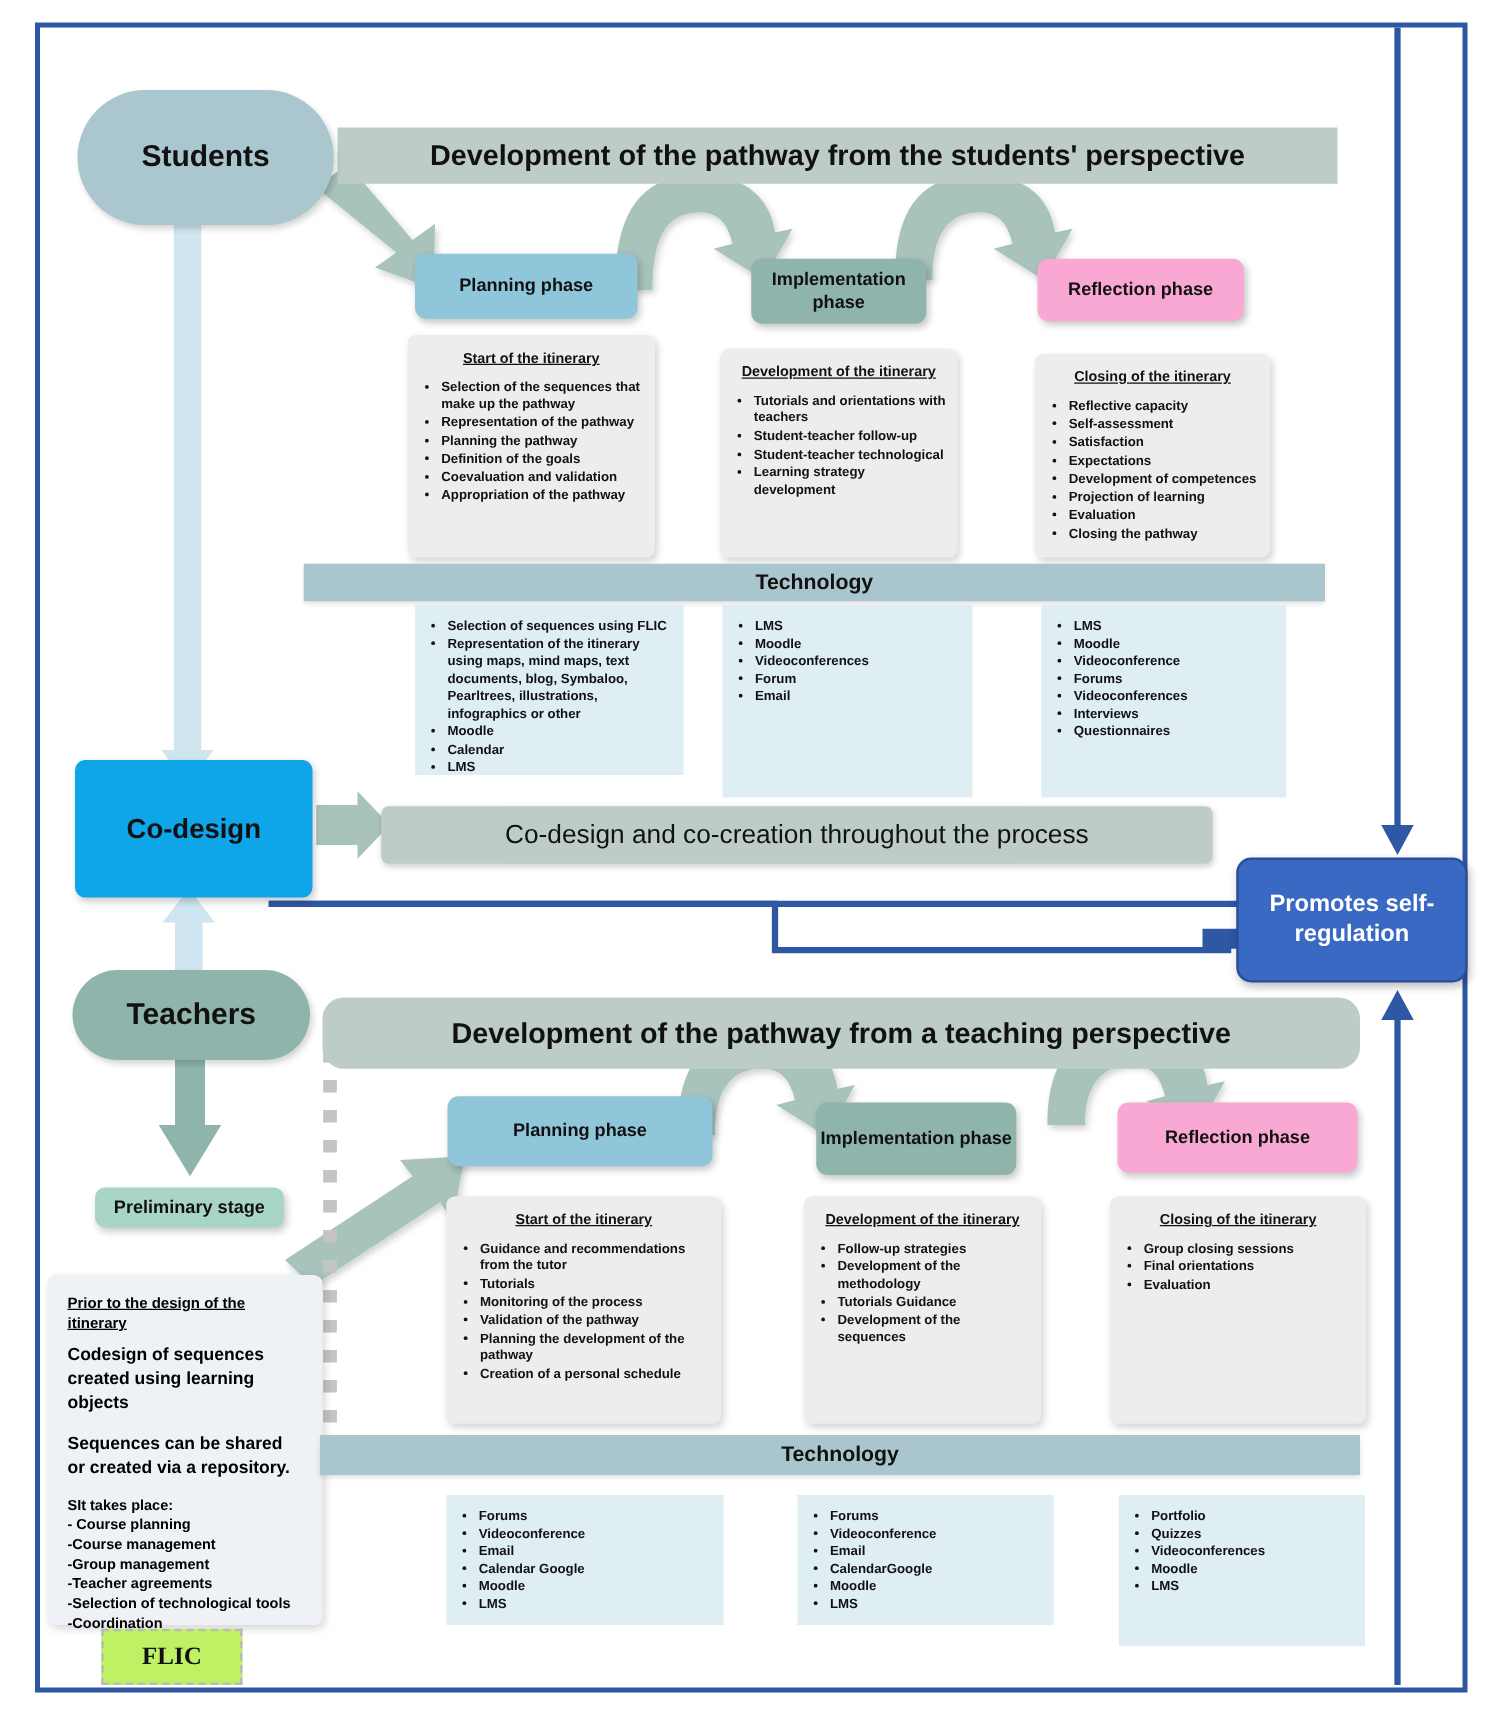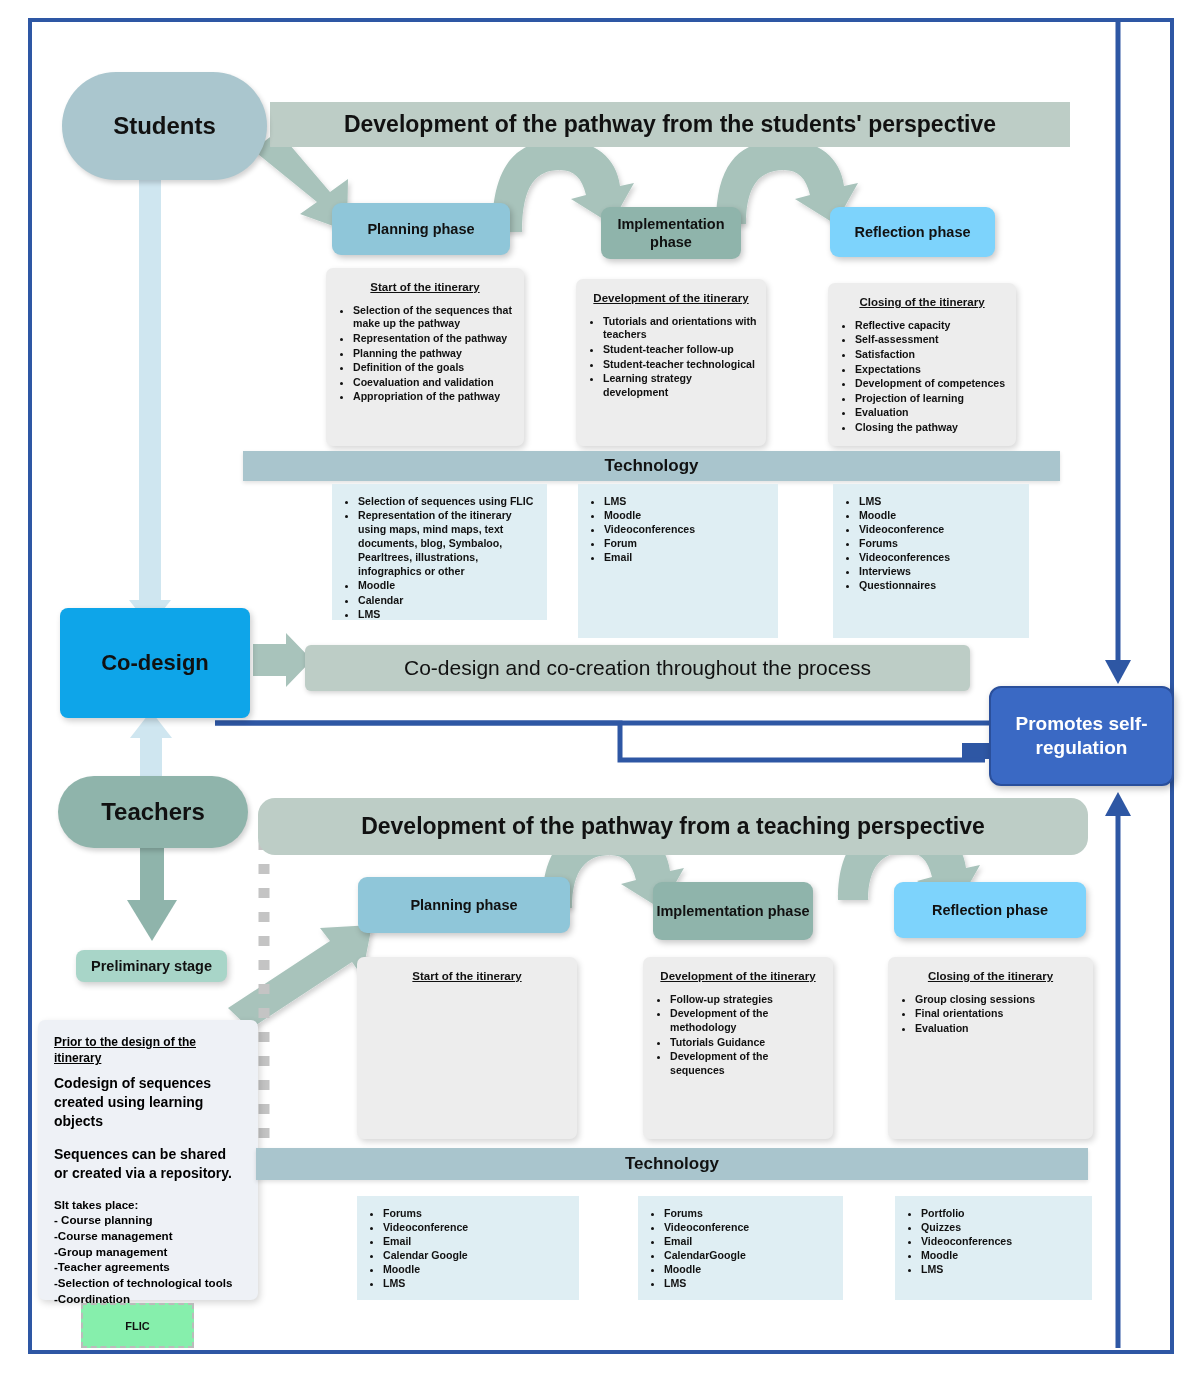--- a/index.html
+++ b/index.html
@@ -19,21 +19,21 @@
   
   .pill{border-radius:70px;display:flex;align-items:center;justify-content:center;font-weight:bold;color:#111;}
   #students-pill{background:#aac6ce;font-size:24px;box-shadow:2px 3px 5px rgba(0,0,0,.18);}
   #teachers-pill{background:#8fb4ab;font-size:24px;box-shadow:2px 3px 5px rgba(0,0,0,.18);}
 
   
   .phase{border-radius:9px;display:flex;align-items:center;justify-content:center;text-align:center;
          font-weight:bold;font-size:14.5px;color:#111;box-shadow:2px 3px 6px rgba(0,0,0,.22);line-height:1.25;}
   .phase.planning{background:#8fc6d9;}
   .phase.implementation{background:#8fb4ab;}
-  .phase.reflection{background:#7dd3fc;}
+  .phase.reflection{background:#f9a8d4;}
 
   
   .card{background:#ededed;border-radius:7px;box-shadow:2px 3px 6px rgba(0,0,0,.16);padding:10px 9px 8px 9px;}
   .card .card-title{font-size:11.5px;font-weight:bold;text-decoration:underline;text-align:center;margin:2px 0 9px 0;color:#111;line-height:1.3;}
   .card ul{margin:0;padding-left:18px;}
   .card li{font-size:10.6px;font-weight:bold;color:#111;line-height:1.28;margin-bottom:1px;}
 
   
   .tech-bar{background:#a9c5cd;display:flex;align-items:center;justify-content:center;font-weight:bold;font-size:17px;color:#111;box-shadow:0 2px 4px rgba(0,0,0,.12);}
 
@@ -52,22 +52,22 @@
   #preliminary-stage{background:#a8d5c8;border-radius:8px;display:flex;align-items:center;justify-content:center;
                      font-weight:bold;font-size:14.5px;color:#111;box-shadow:2px 3px 6px rgba(0,0,0,.2);}
 
   
   #prior-note{background:#eef1f6;border-radius:7px;box-shadow:2px 3px 7px rgba(0,0,0,.16);padding:14px 16px;}
   #prior-note .n-title{font-size:12px;font-weight:bold;text-decoration:underline;line-height:1.35;margin-bottom:8px;}
   #prior-note .n-p{font-size:14px;font-weight:bold;line-height:1.35;margin-bottom:14px;}
   #prior-note .n-list{font-size:11.6px;font-weight:bold;line-height:1.35;}
 
   
-  #flic-box{background:#86efac;border:2px dashed #bbbbbb;display:flex;align-items:center;justify-content:center;
-            font-weight:bold;font-size:11px;color:#111;}
+  #flic-box{background:#bef264;border:2px dashed #bbbbbb;display:flex;align-items:center;justify-content:center;
+            font-weight:bold;font-size:20px;color:#111;font-family:Liberation Serif, serif;}
 
   
   #promotes-box{background:#3a69c4;border:2px solid #2a4f9b;border-radius:12px;color:#ffffff;
                 display:flex;align-items:center;justify-content:center;text-align:center;
                 font-weight:bold;font-size:19px;line-height:1.25;box-shadow:2px 3px 7px rgba(0,0,0,.25);}
 
   svg.layer{position:absolute;left:0;top:0;width:1200px;height:1386px;pointer-events:none;}
 </style>
 </head>
 <body>
@@ -253,20 +253,28 @@
   </div>
 
   <div class="abs" id="flic-box" style="left:81px;top:1303px;width:113px;height:45px;">FLIC</div>
 
   <div class="abs phase planning" style="left:358px;top:877px;width:212px;height:56px;">Planning phase</div>
   <div class="abs phase implementation" style="left:653px;top:882px;width:160px;height:58px;">Implementation phase</div>
   <div class="abs phase reflection" style="left:894px;top:882px;width:192px;height:56px;">Reflection phase</div>
 
   <div class="abs card" style="left:357px;top:957px;width:220px;height:182px;">
     <div class="card-title">Start of the itinerary</div>
+    <ul>
+        <li>Guidance and recommendations from the tutor</li>
+        <li>Tutorials</li>
+        <li>Monitoring of the process</li>
+        <li>Validation of the pathway</li>
+        <li>Planning the development of the pathway</li>
+        <li>Creation of a personal schedule</li>
+      </ul>
   </div>
 
   <div class="abs card" style="left:643px;top:957px;width:190px;height:182px;">
     <div class="card-title">Development of the itinerary</div>
     <ul>
         <li>Follow-up strategies</li>
         <li>Development of the methodology</li>
         <li>Tutorials Guidance</li>
         <li>Development of the sequences</li>
       </ul>
@@ -296,21 +304,21 @@
   <div class="abs tech-col" style="left:638px;top:1196px;width:205px;height:104px;">
     <ul>
         <li>Forums</li>
         <li>Videoconference</li>
         <li>Email</li>
         <li>CalendarGoogle</li>
         <li>Moodle</li>
         <li>LMS</li>
       </ul>
   </div>
-  <div class="abs tech-col" style="left:895px;top:1196px;width:197px;height:104px;">
+  <div class="abs tech-col" style="left:895px;top:1196px;width:197px;height:121px;">
     <ul>
         <li>Portfolio</li>
         <li>Quizzes</li>
         <li>Videoconferences</li>
         <li>Moodle</li>
         <li>LMS</li>
       </ul>
   </div>
 
 </div>

